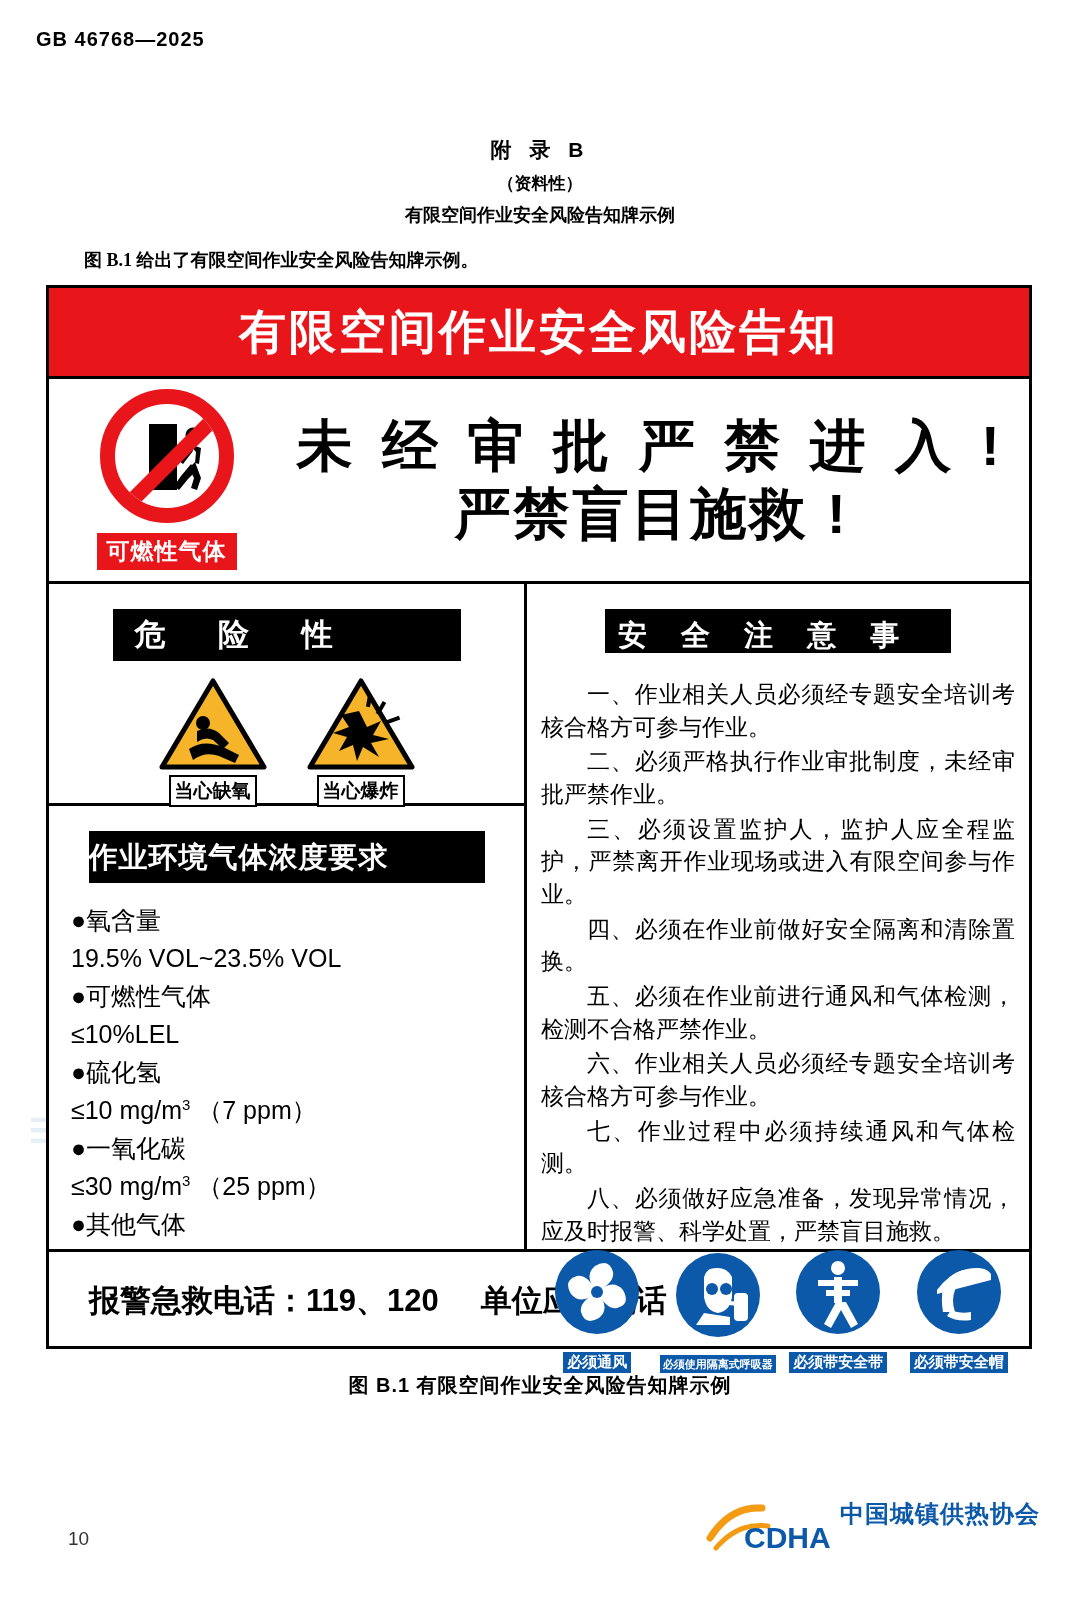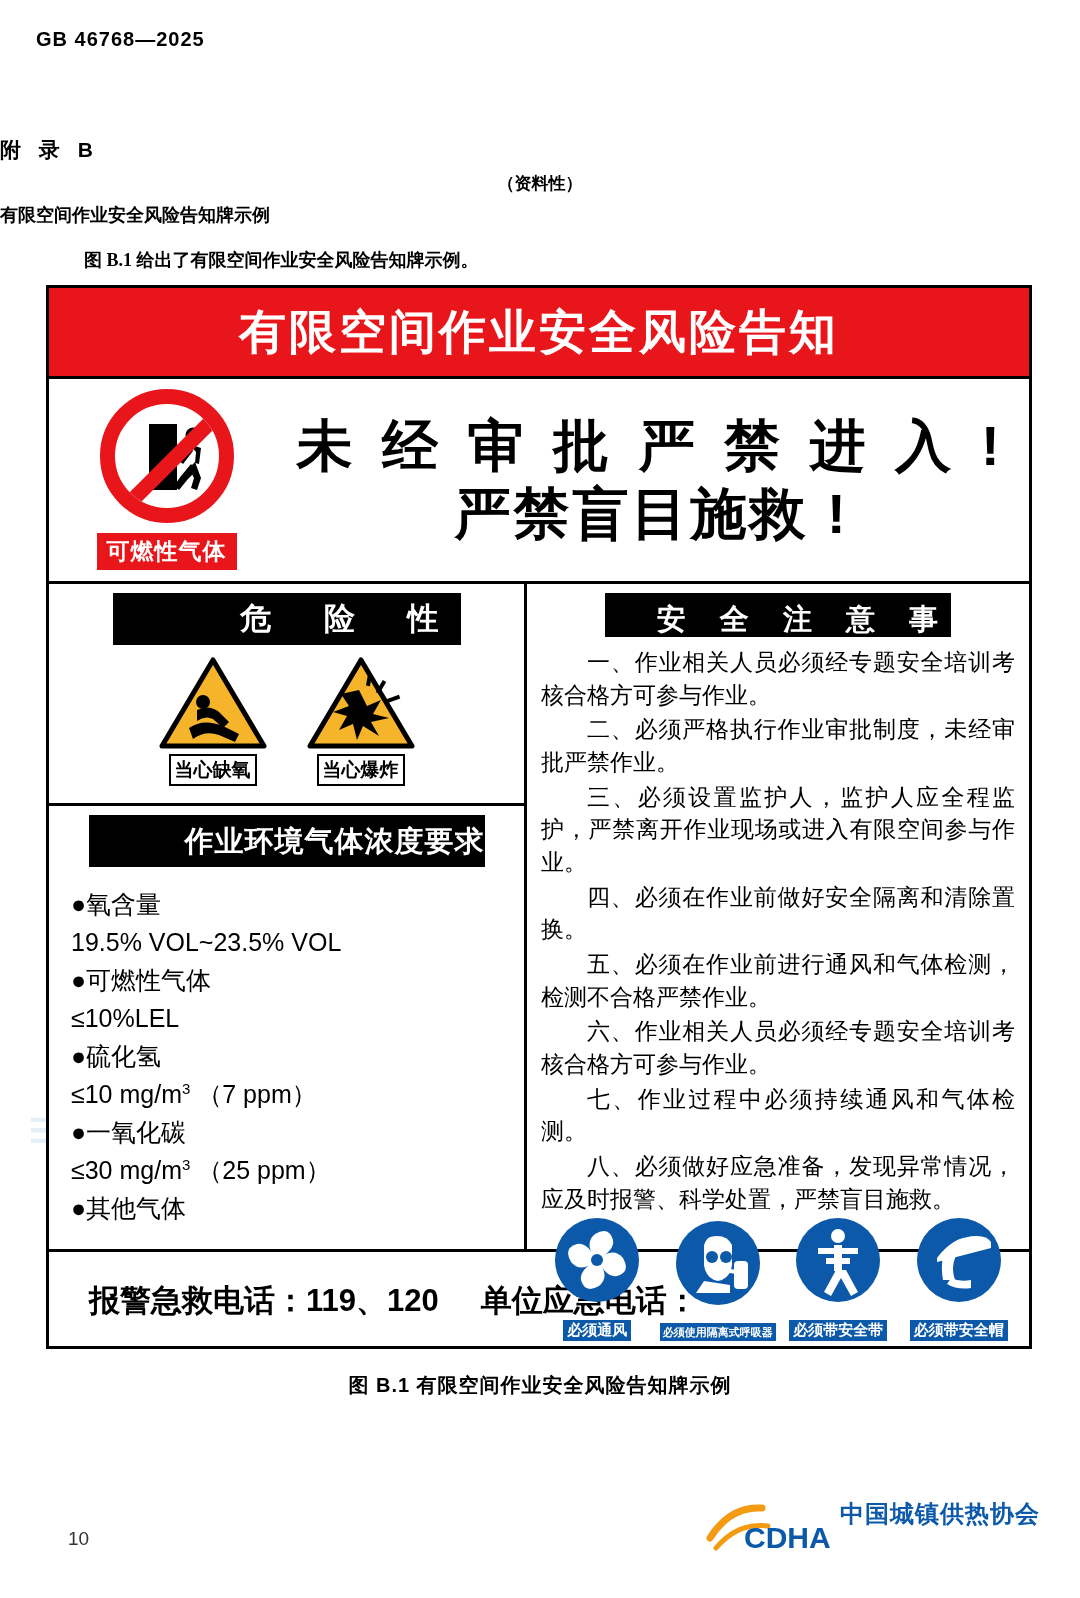--- a/index.html
+++ b/index.html
@@ -27,40 +27,42 @@
     font-family: "Liberation Sans", sans-serif;
     font-size: 20px;
     font-weight: bold;
     letter-spacing: 1px;
   }
   .appendix-title {
     position: absolute;
     left: 0;
     top: 136px;
     width: 1080px;
+    text-align: center;
     font-family: "Liberation Sans", sans-serif;
     font-size: 21px;
     font-weight: bold;
     letter-spacing: 6px;
   }
   .appendix-sub {
     position: absolute;
     left: 0;
     top: 172px;
     width: 1080px;
     text-align: center;
     font-family: "Liberation Sans", sans-serif;
     font-size: 17px;
     font-weight: bold;
   }
   .appendix-sub2 {
     position: absolute;
     left: 0;
     top: 203px;
     width: 1080px;
+    text-align: center;
     font-family: "Liberation Sans", sans-serif;
     font-size: 18px;
     font-weight: bold;
   }
   .intro-line {
     position: absolute;
     left: 84px;
     top: 248px;
     font-family: "Liberation Serif", serif;
     font-size: 18px;
@@ -187,22 +189,22 @@
     height: 222px;
     border-bottom: 3px solid #000;
     box-sizing: border-box;
     padding-top: 9px;
   }
   .black-bar {
     background: #000;
     color: #fff;
     font-family: "Liberation Sans", sans-serif;
     font-weight: bold;
-    text-align: right;
-    margin: 0 auto;
+    text-align: left;
+    margin: 16px auto;
   }
   .bar-danger {
     width: 348px;
     height: 52px;
     line-height: 52px;
     font-size: 31px;
     letter-spacing: 22px;
     text-indent: 22px;
   }
   .hazards {

